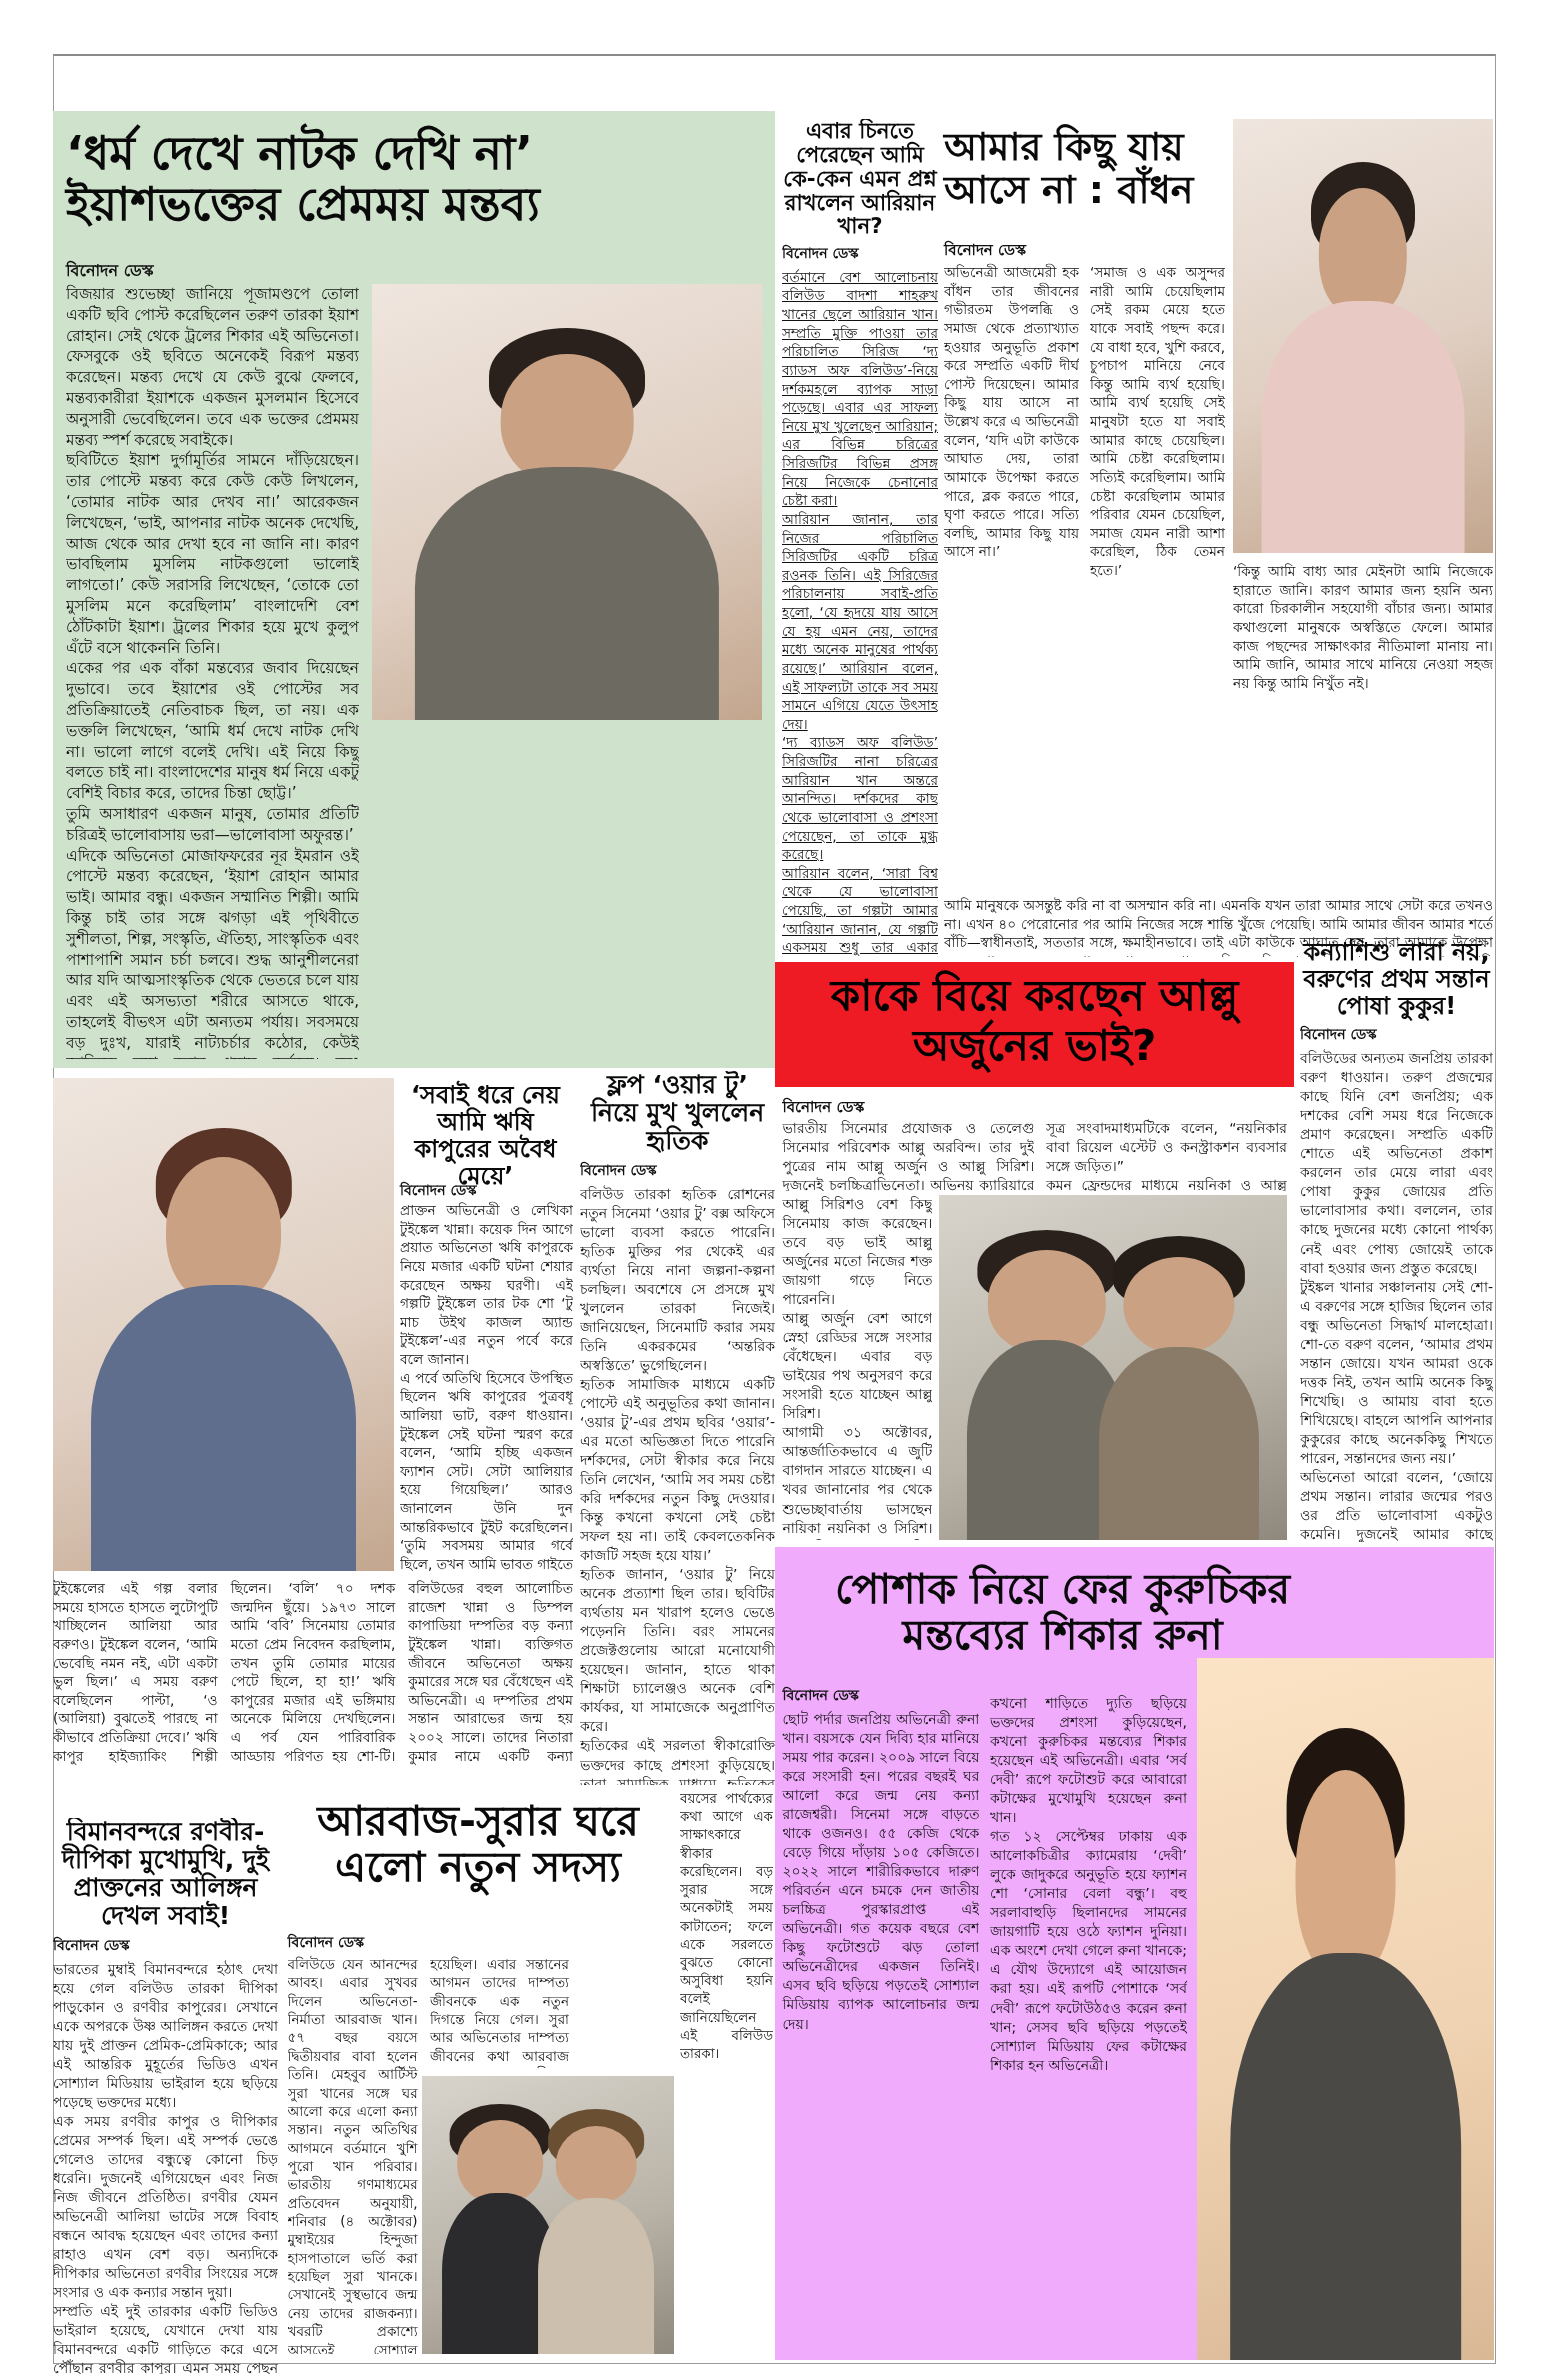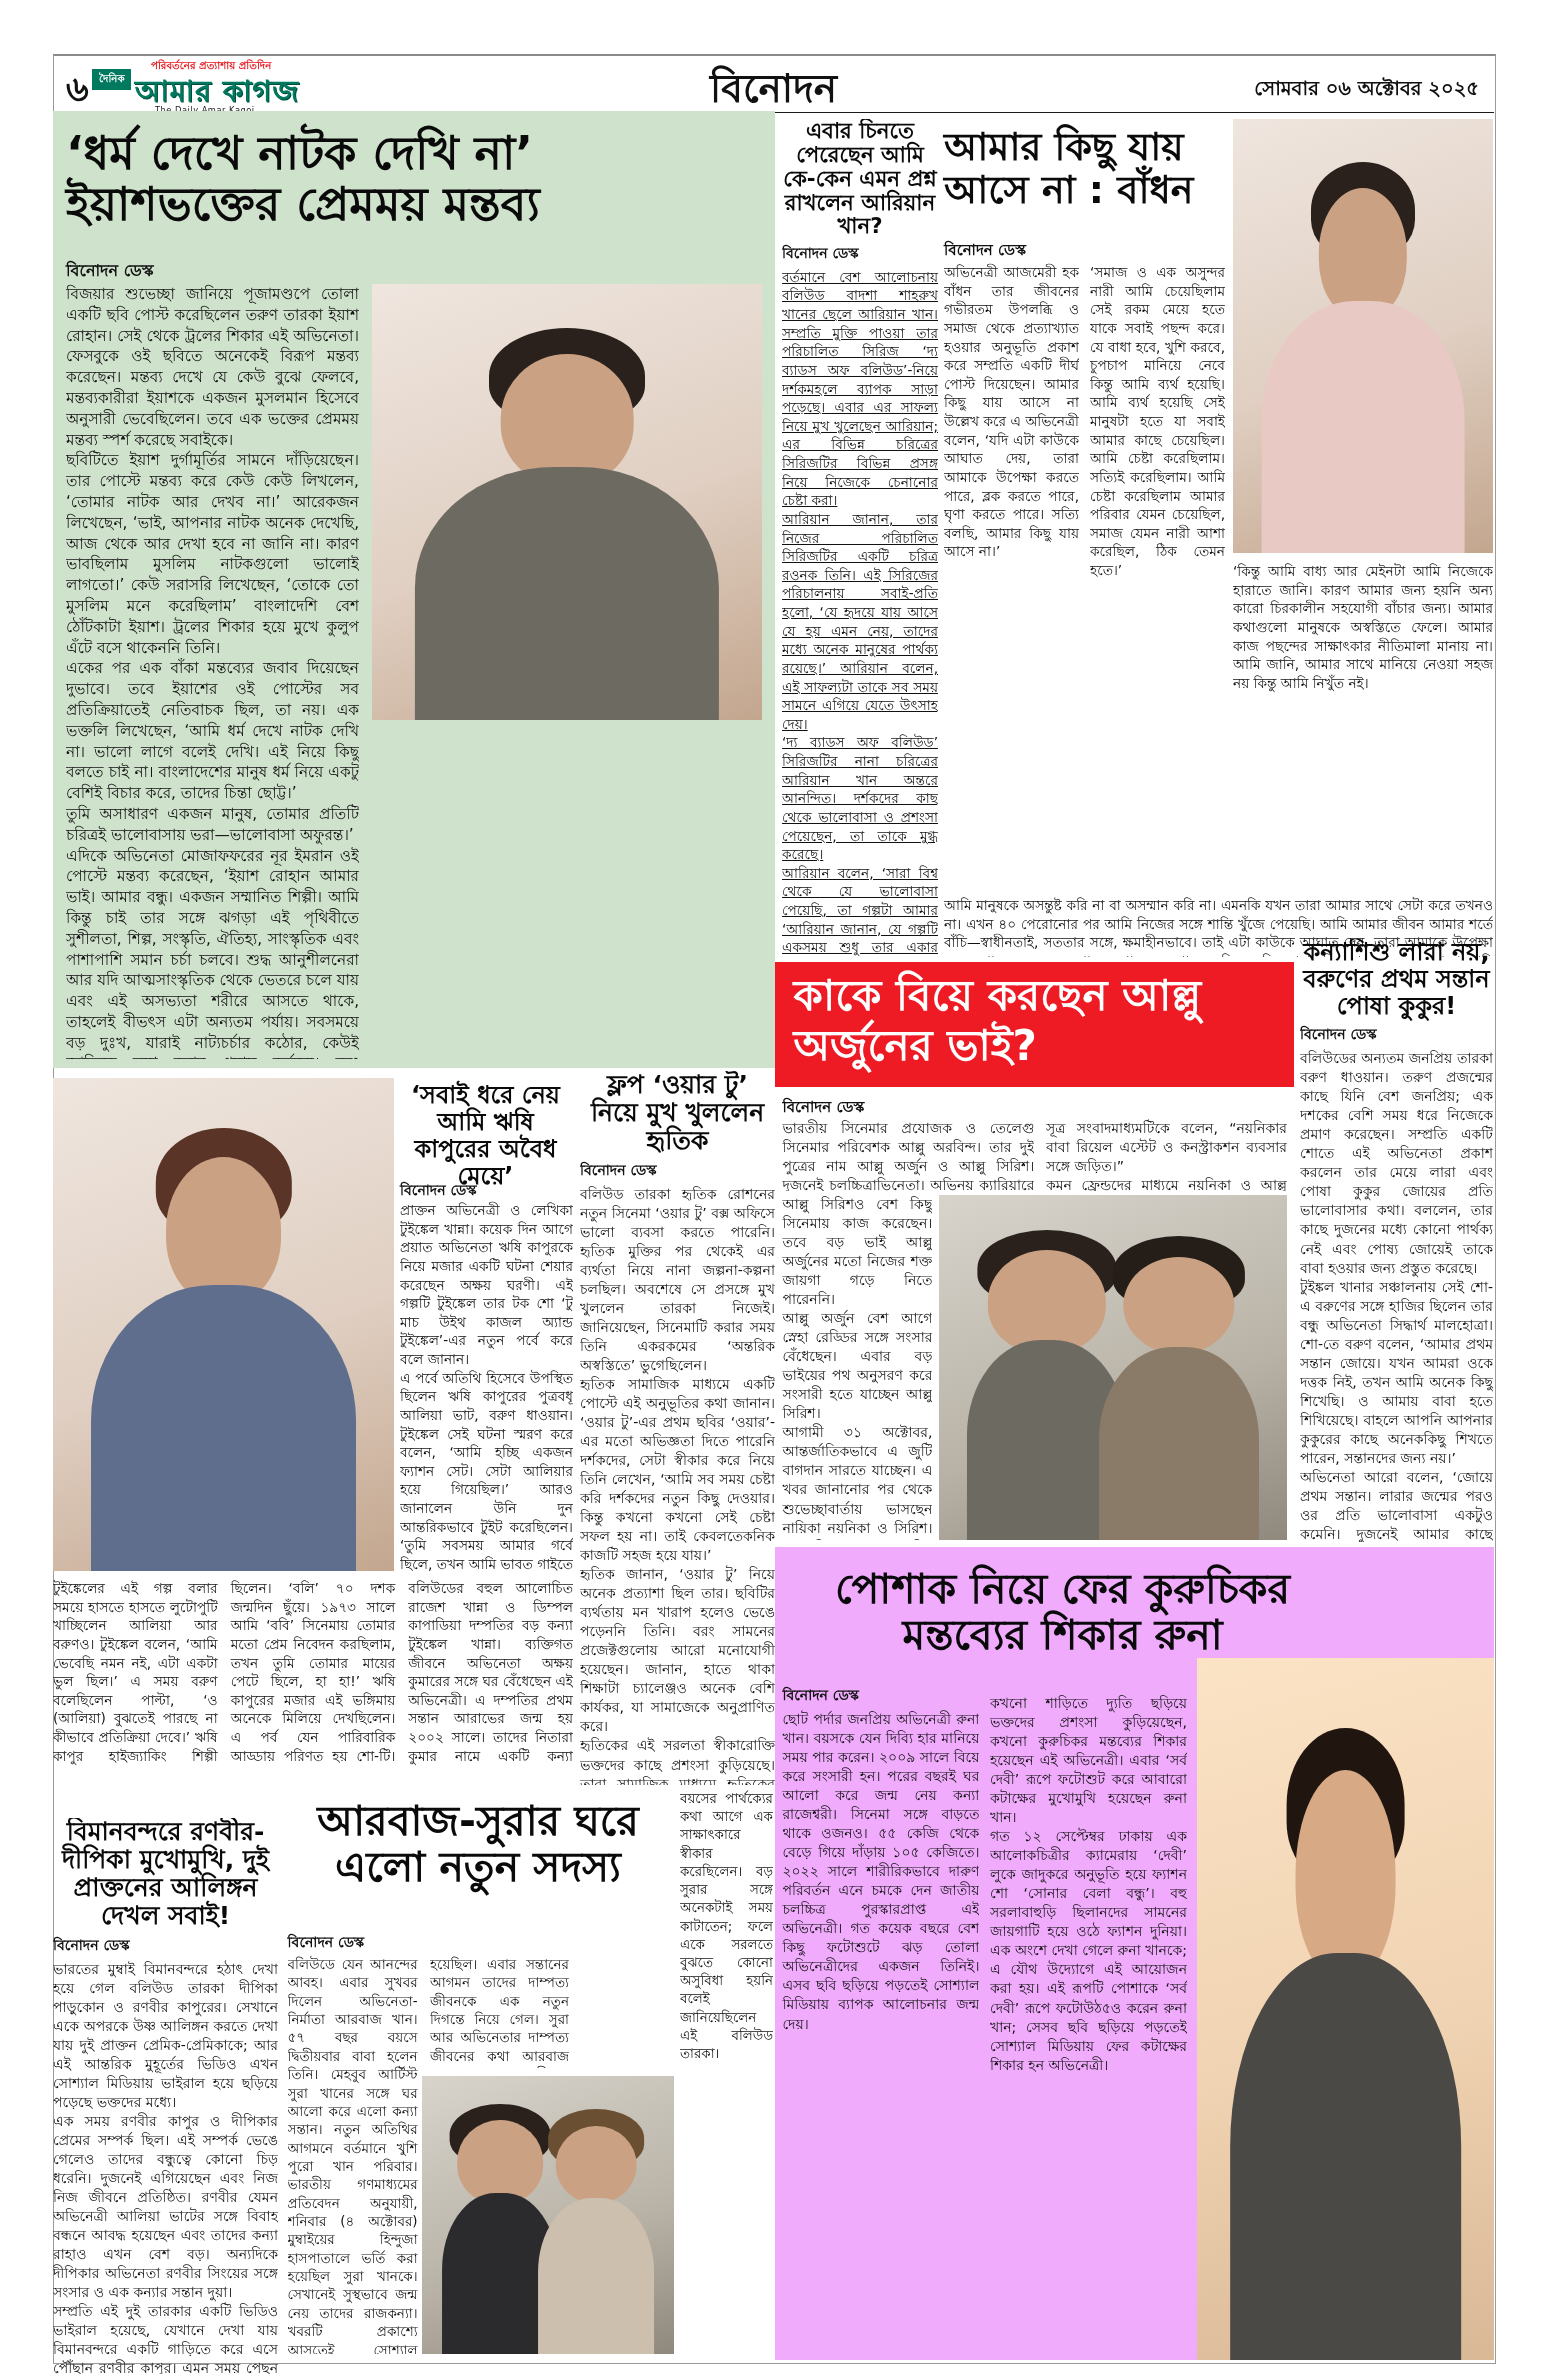--- a/index.html
+++ b/index.html
@@ -41,42 +41,29 @@
   .photo.duo .hd2{position:absolute;left:69%;top:18%;width:32%;height:28%;transform:translateX(-50%);
              border-radius:50%;background:#caa183;}
   .photo.duo .hair2{position:absolute;left:69%;top:12%;width:38%;height:21%;transform:translateX(-50%);
              border-radius:50% 50% 40% 40%;background:#241d18;}
   .photo.duo .tor2{position:absolute;left:69%;top:44%;width:46%;height:58%;transform:translateX(-50%);
              border-radius:46% 46% 0 0;background:#8a7a68;}
   
   .bg-green{background:#cfe2cc;}
   .bg-red{background:#ee1b24;}
   .bg-peach{background:#f0abfc;}
-  .red-hl{color:#ffffff;font-weight:bold;line-height:1.18;}
+  .red-hl{color:#000000;font-weight:bold;text-align:center;line-height:1.18;}
   .cols3{column-count:3;column-gap:13px;}
 </style>
 </head>
 <body>
 
 <div class="page">
   <div class="frame"></div>
 
-  <div class="hdr">
-    <div class="masthead">
-      <div class="tagline">পরিবর্তনের প্রত্যাশায় প্রতিদিন</div>
-      <div class="mrow">
-        <span class="pageno">৬</span>
-        <span class="dainik">দৈনিক</span>
-        <span class="brand">আমার কাগজ</span>
-      </div>
-      <div class="brand-en">The Daily Amar Kagoj</div>
-    </div>
-    <div class="section-title">বিনোদন</div>
-    <div class="dateline">সোমবার ০৬ অক্টোবর ২০২৫</div>
-  </div>
 
   <div class="abs bg-green" style="left:53px;top:111px;width:722px;height:957px;">
     <div class="hl abs" style="left:13px;top:16.7px;width:694px;font-size:46px;">‘ধর্ম দেখে নাটক দেখি না’ ইয়াশভক্তের প্রেমময় মন্তব্য</div>
     <div class="by abs" style="left:13px;top:147px;">বিনোদন ডেস্ক</div>
     <div class="abs" style="left:13px;top:173px;width:696px;height:775px;overflow:hidden;">
       <div class="photo warm" style="position:relative;float:right;width:390px;height:436px;margin:0 0 9.3px 13px;">
         <div class="hair"></div>
           <div class="hd"></div>
           <div class="tor"></div>
       </div>

